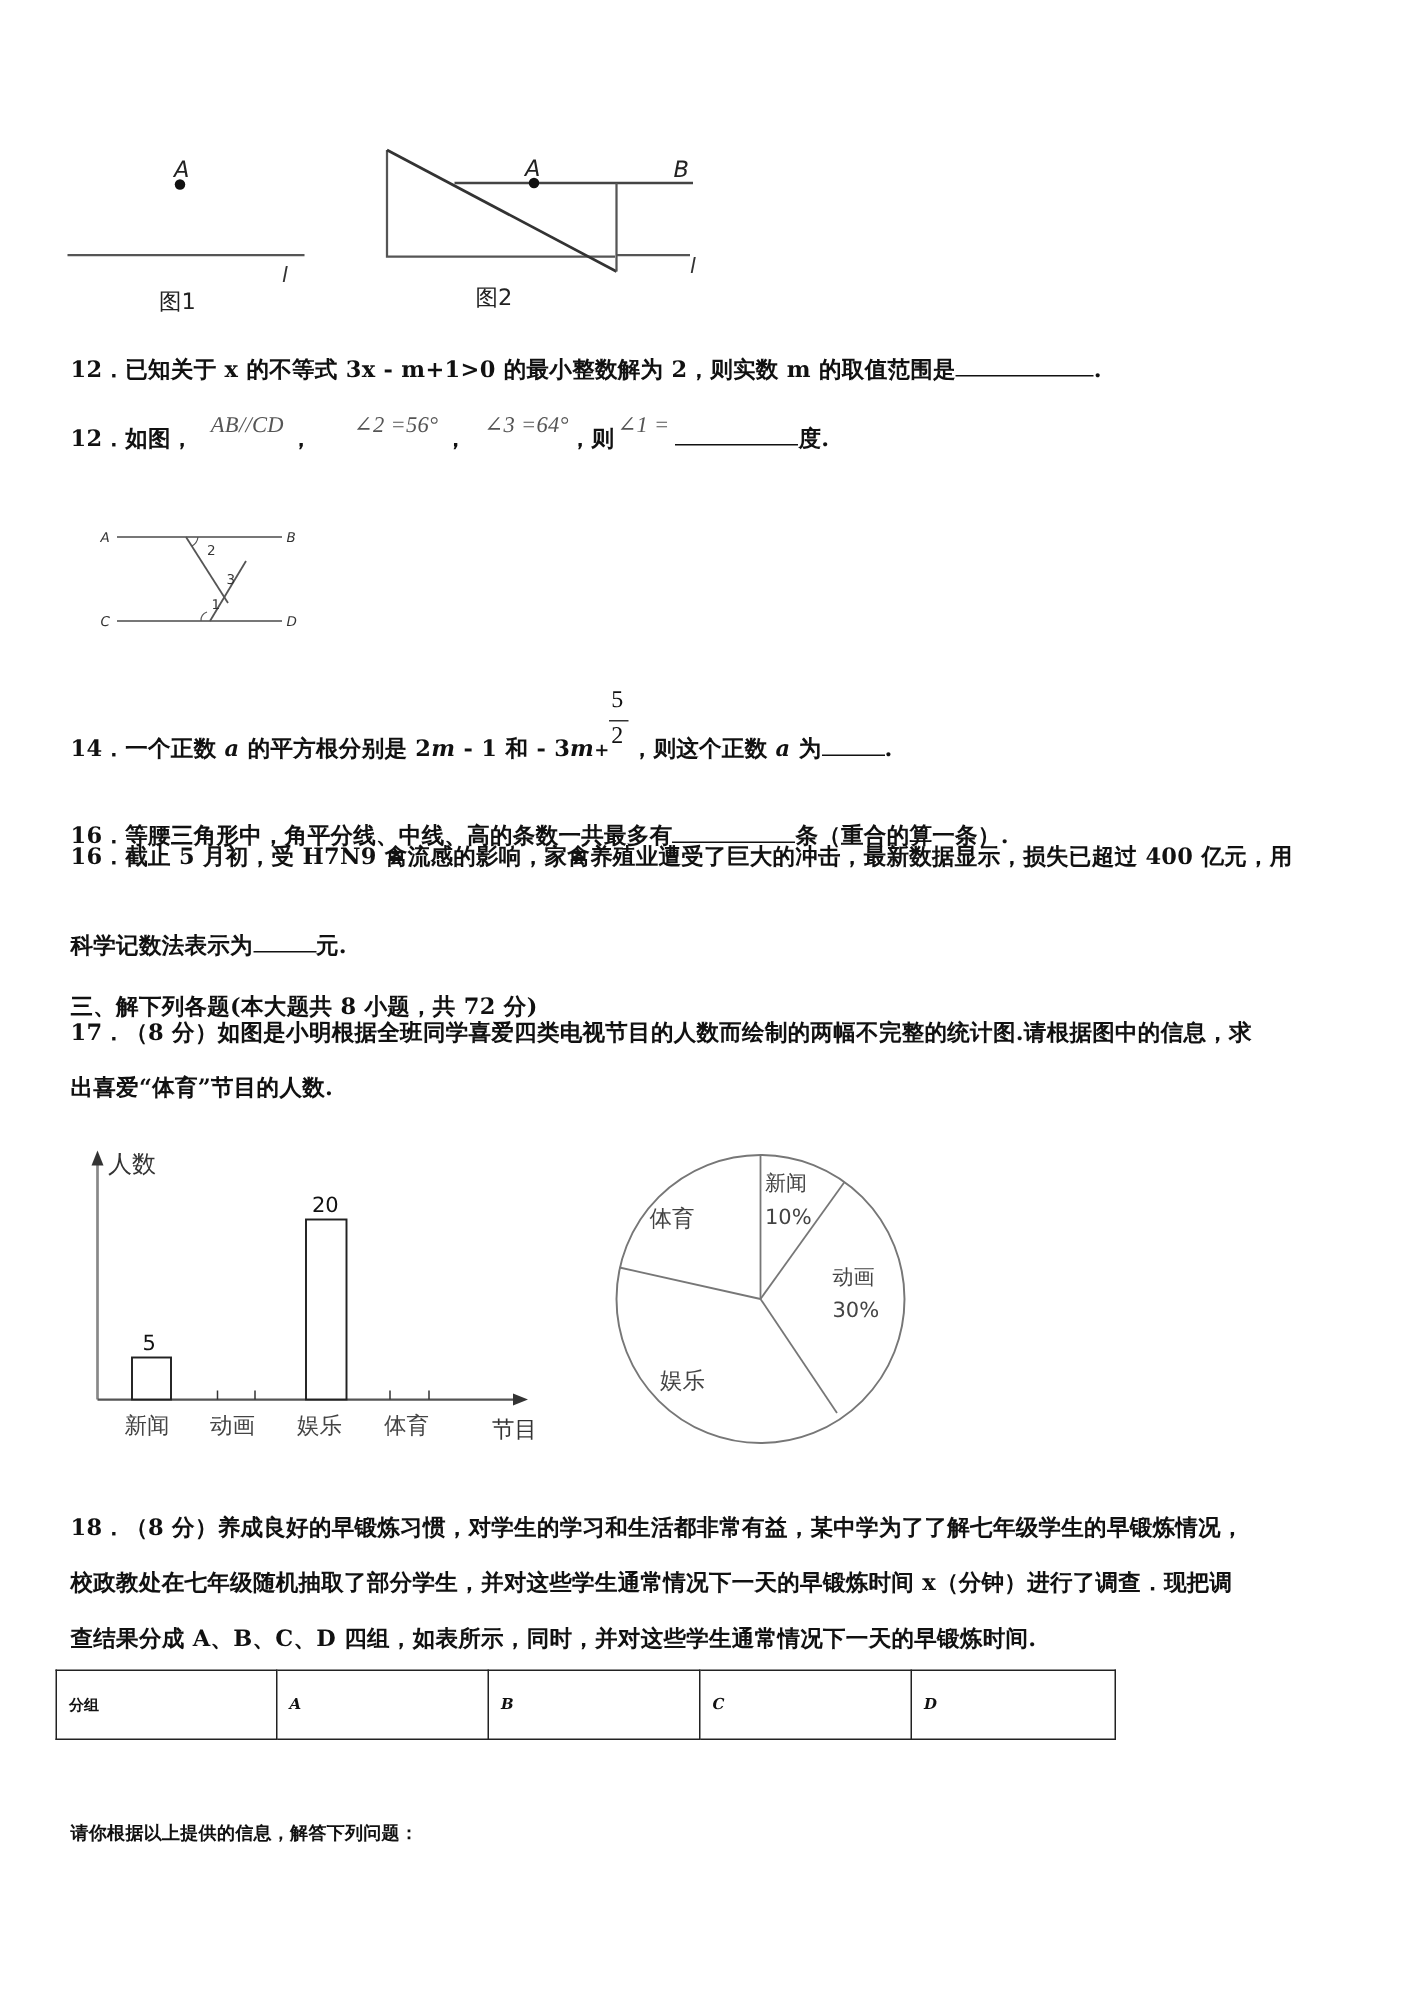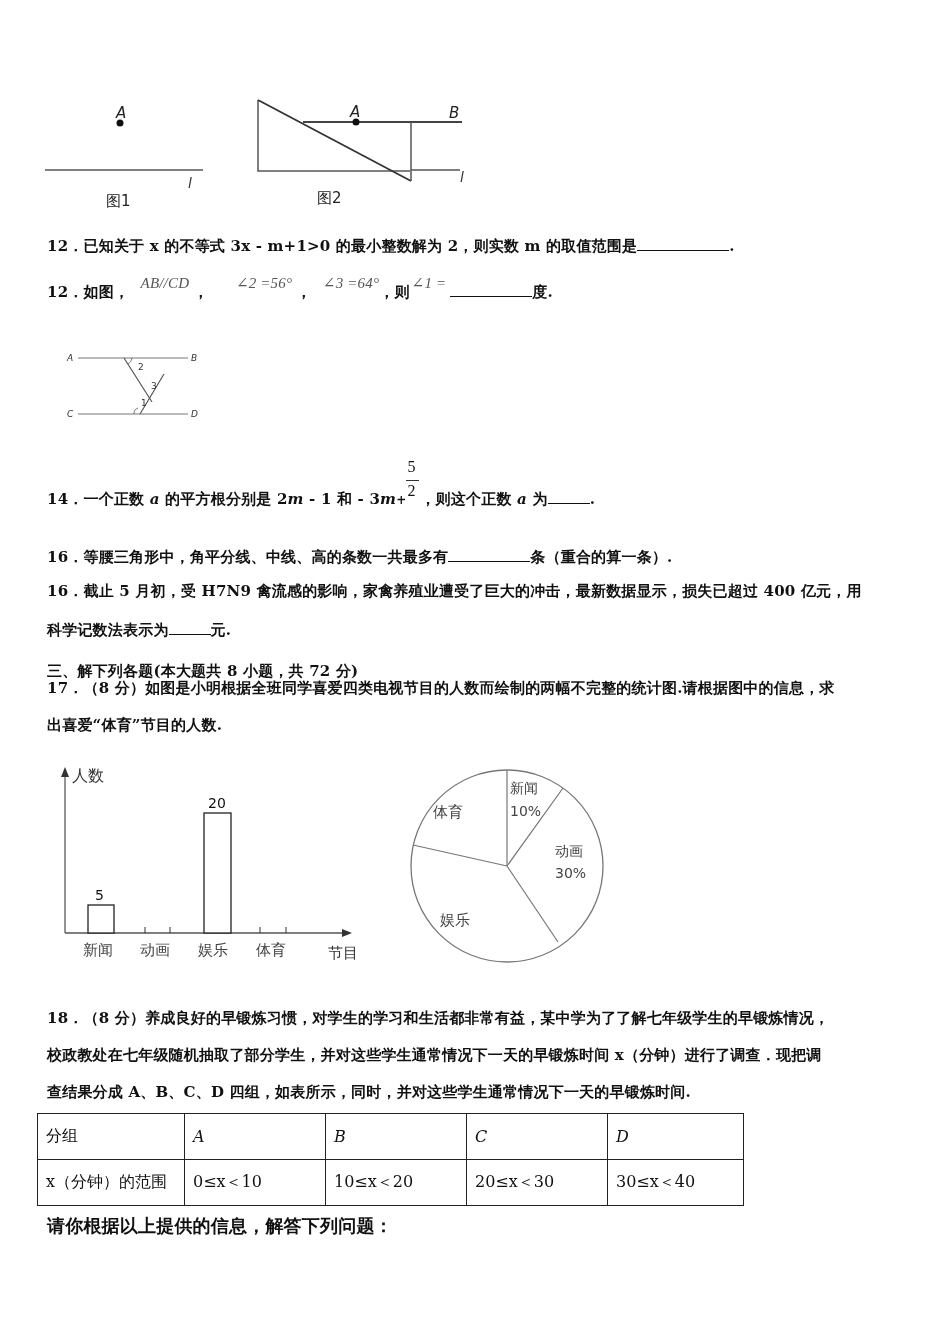--- a/index.html
+++ b/index.html
@@ -8,21 +8,21 @@
   .abs { position: absolute; }
   .q { position: absolute; left: 47px; font-size: 15px; font-weight: bold; white-space: nowrap; letter-spacing: 0.2px; }
   .blank { display: inline-block; border-bottom: 1.3px solid #111; height: 14px; vertical-align: baseline; }
   .math { font-family: "Liberation Serif", "DejaVu Serif", serif; font-style: italic; font-weight: normal; color: #555; font-size: 15px; }
   .it { font-style: italic; }
   .frac { display: inline-block; position: relative; width: 14px; height: 16px; vertical-align: baseline; }
   .frac .num { position: absolute; top: -30px; left: 1px; font-weight: normal; font-family: "Liberation Serif", serif; font-size: 16px; }
   .frac .bar { position: absolute; top: -8px; left: 0; width: 13px; border-top: 1px solid #333; }
   .frac .den { position: absolute; top: -6px; left: 1px; font-weight: normal; font-family: "Liberation Serif", serif; font-size: 16px; }
   table.grp { position: absolute; left: 37px; top: 1113px; border-collapse: collapse; width: 707px; }
-  table.grp td { border: 1.5px solid #222; height: 45px; padding: 0 8px; font-size: 16px; font-weight: normal; vertical-align: middle; }
+  table.grp td { border: 1.5px solid #222; height: 45px; padding: 0 8px; font-size: 10px; font-weight: bold; vertical-align: middle; }
   svg text { font-family: "DejaVu Sans", "Liberation Sans", sans-serif; }
 </style>
 </head>
 <body>
 
 <svg class="abs" style="left:0;top:0" width="950" height="225">
 
   <g>
     <text x="116" y="118" font-size="15" font-style="italic" fill="#222">A</text>
     <circle cx="120" cy="123" r="3.5" fill="#111"></circle>
@@ -73,21 +73,21 @@
 </svg>
 
 <div class="q" style="top:488px">
   <span>14．</span><span>一个正数</span> <span class="it">a</span> <span>的平方根分别是 2</span><span class="it">m</span><span> - 1 和 - 3</span><span class="it">m</span><span style="font-size:12px">+</span><span class="frac"><span class="num">5</span><span class="bar"></span><span class="den">2</span></span><span>，则这个正数</span> <span class="it">a</span> <span>为</span><span class="blank" style="width:42px"></span><span>.</span>
 </div>
 
 <div class="q" style="top:547px">
   <span>16．</span><span>等腰三角形中，角平分线、中线、高的条数一共最多有</span><span class="blank" style="width:82px"></span><span>条（重合的算一条）.</span>
 </div>
 
-<div class="q" style="top:582px">
+<div class="q" style="top:562px">
   <span>16．</span><span>截止 5 月初，受 H7N9 禽流感的影响，家禽养殖业遭受了巨大的冲击，最新数据显示，损失已超过 400 亿元，用</span>
 </div>
 <div class="q" style="top:620px">
   <span>科学记数法表示为</span><span class="blank" style="width:42px"></span><span>元.</span>
 </div>
 
 <div class="q" style="top:662px;font-weight:bold">三、解下列各题(本大题共 8 小题，共 72 分)</div>
 
 <div class="q" style="top:679px">
   <span>17．</span><span>（8 分）如图是小明根据全班同学喜爱四类电视节目的人数而绘制的两幅不完整的统计图.请根据图中的信息，求</span>
@@ -140,23 +140,16 @@
 
 <table class="grp">
   <tbody>
       <tr>
     <td style="width:130px">分组</td>
     <td class="it" style="width:124px">A</td>
     <td class="it" style="width:124px">B</td>
     <td class="it" style="width:124px">C</td>
     <td class="it">D</td>
   </tr>
-  <tr>
-    <td>x（分钟）的范围</td>
-    <td>0≤x＜10</td>
-    <td>10≤x＜20</td>
-    <td>20≤x＜30</td>
-    <td>30≤x＜40</td>
-  </tr>
 </tbody>
   </table>
 
-<div class="q" style="top:1214px;font-size:18px">请你根据以上提供的信息，解答下列问题：</div>
+<div class="q" style="top:1214px;font-size:12px">请你根据以上提供的信息，解答下列问题：</div>
 
 </body></html>

